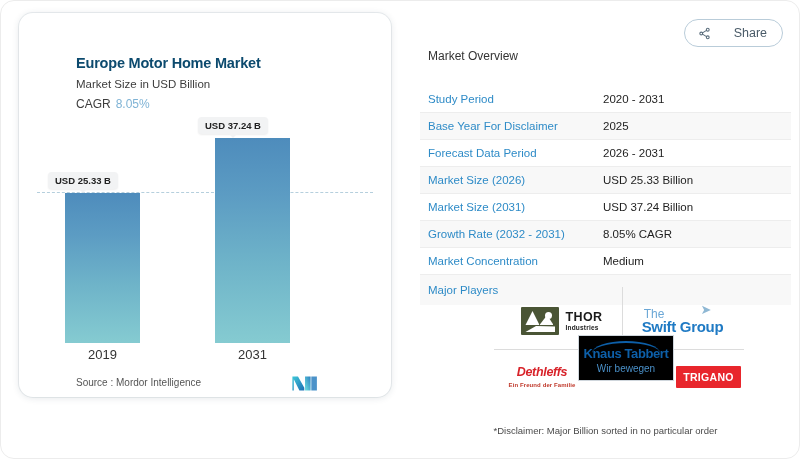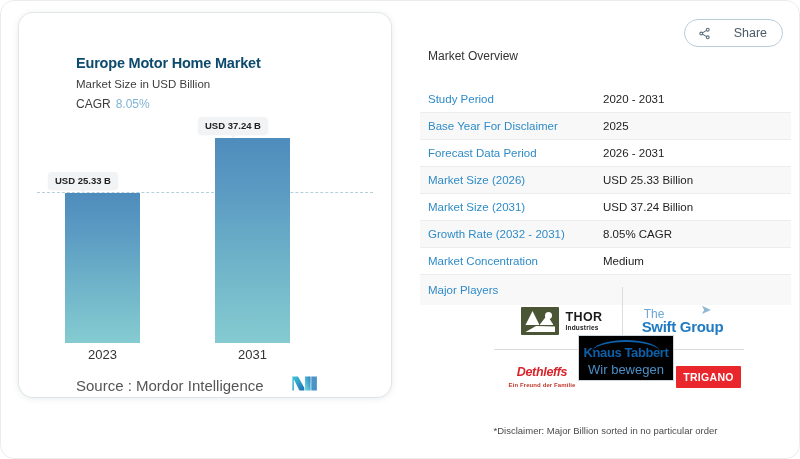--- a/index.html
+++ b/index.html
@@ -100,21 +100,21 @@
     position: absolute;
     width: 75px; text-align: center;
     font-size: 13px; color: #333; font-weight: 400;
   }
   #x-tick-0 { left: 28px; }
   #x-tick-1 { left: 178px; }
 
   #source-row {
     position: absolute;
     left: 57px; top: 364px;
-    font-size: 15px; color: #555;
+    font-size: 10px; color: #555;
     display: flex; align-items: center;
   }
   #mi-logo {
     position: absolute; left: 272px; top: 362px;
     width: 28px; height: 17px;
   }
 
   
   #share-button {
     position: absolute; right: 16px; top: 18px;
@@ -212,21 +212,21 @@
   .dethleffs-sub { font-size:6px; font-weight:700; color:#c0392b; letter-spacing:0.1px; margin-top:2px;}
 
   .knaus-wrap { position:relative; text-align:center; line-height:1.05; padding-top:6px;}
   .knaus-arc {
     position:absolute; left:50%; top:0px; margin-left:-34px;
     width:68px; height:12px;
     border-top: 2.2px solid #0d5fa8;
     border-radius: 50%/100% 100% 0 0;
   }
   .knaus-name { font-size:13px; font-weight:800; color:#0d5fa8; letter-spacing:-0.4px; }
-  .knaus-sub { font-size:13px; color:#4a90c8; margin-top:3px; }
+  .knaus-sub { font-size:10px; color:#4a90c8; margin-top:3px; }
 
   .trigano-box {
     background:#e8262c; color:#fff;
     font-size:10.5px; font-weight:800; letter-spacing:0.3px;
     padding:5px 7px; border-radius:1px;
   }
 
   #disclaimer {
     position: absolute;
     left: 419px; top: 424px;
@@ -257,21 +257,21 @@
       </div>
       <div id="bar-wrap-1" class="bar-wrap">
         <div id="bar-1" class="bar"></div>
       </div>
 
       <div id="bar-label-0" class="bar-label">USD 25.33 B</div>
       <div id="bar-label-1" class="bar-label">USD 37.24 B</div>
     </div>
 
     <div id="x-axis">
-      <div id="x-tick-0" class="x-tick">2023</div>
+      <div id="x-tick-0" class="x-tick">2019</div>
       <div id="x-tick-1" class="x-tick">2031</div>
     </div>
 
     <div id="source-row">Source :  Mordor Intelligence</div>
 
     <svg id="mi-logo" viewBox="0 0 40 24">
       <defs>
         <linearGradient id="mg1" x1="0" y1="0" x2="1" y2="1">
           <stop offset="0%" stop-color="#3ec8d8"></stop>
             <stop offset="100%" stop-color="#1f6fb5"></stop>

